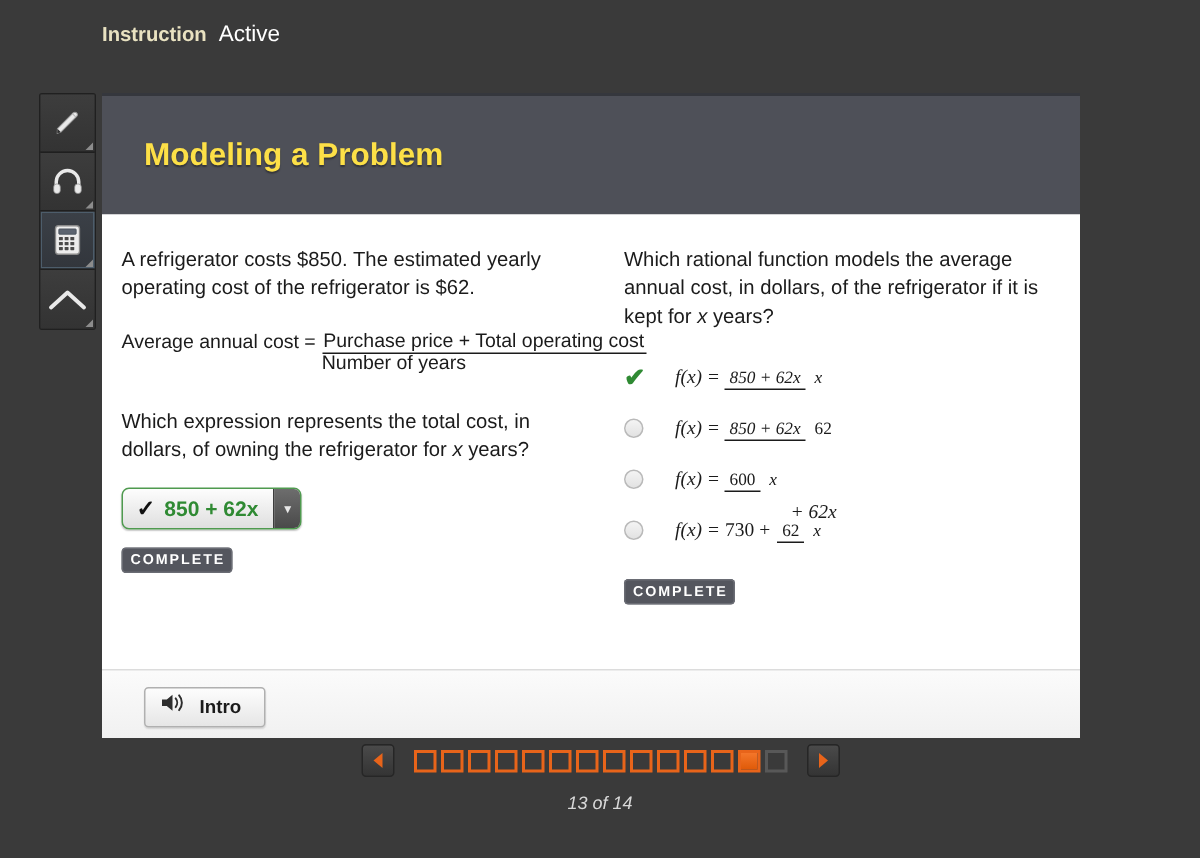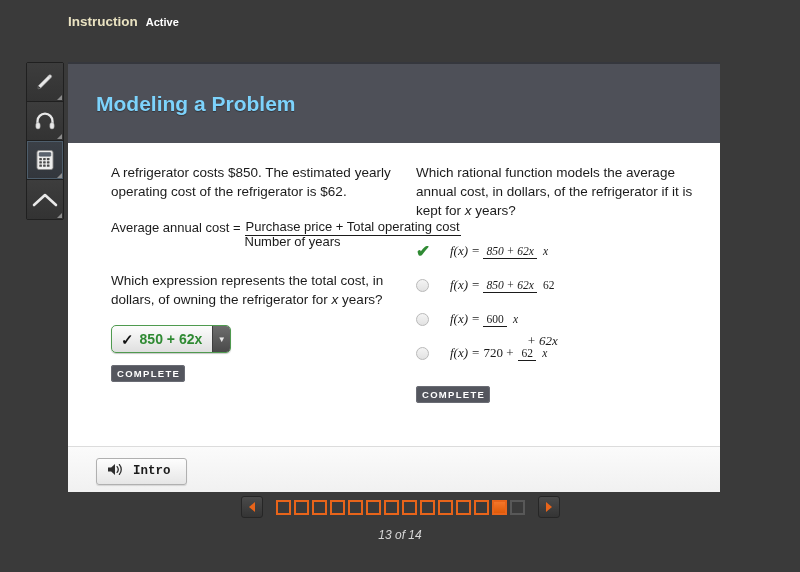--- a/index.html
+++ b/index.html
@@ -12,21 +12,21 @@
   #app { position: relative; width: 800px; height: 572px; background: #3a3a3a; }
 
   
   .title-block { position: absolute; left: 68px; top: 10px; }
   .lesson-title {
     font-size: 21px; font-weight: bold; color: #ffffff;
     letter-spacing: -0.1px; line-height: 26px;
   }
   .tabs-row { margin-top: 4px; display: flex; align-items: baseline; gap: 8px; }
   .tab-instruction { font-size: 13.5px; font-weight: bold; color: #e9e2c1; }
-  .tab-active { font-size: 11px; font-weight: bold; color: #ffffff; }
+  .tab-active { font-size: 15px; font-weight: normal; color: #ffffff; }
 
   
   .tool-rail {
     position: absolute; left: 26px; top: 62px;
     width: 36px;
     background: #2c2c2c;
     border: 1px solid #202020;
     border-radius: 2px;
   }
   .tool-btn {
@@ -58,38 +58,38 @@
     overflow: hidden;
   }
   .panel-header {
     height: 79px;
     background: #4e5058;
     display: flex; align-items: center;
     border-top: 2px solid #35373d;
   }
   .panel-header-title {
     margin-left: 28px;
-    font-size: 21px; font-weight: bold; color: #7dd3fc;
+    font-size: 21px; font-weight: bold; color: #fde047;
     text-shadow: 0 1px 1px rgba(0,0,0,0.35);
   }
   .panel-body {
     position: relative;
     height: 303px;
     background: #ffffff;
     padding: 0;
   }
   .panel-footer {
     height: 48px;
     background: linear-gradient(180deg, #fbfbfb 0%, #f0f0f0 100%);
     border-top: 1px solid #dcdcdc;
     display: flex; align-items: center;
   }
 
   
-  .col-left { position: absolute; left: 43px; top: 20px; width: 300px; }
+  .col-left { position: absolute; left: 13px; top: 20px; width: 300px; }
   .col-right { position: absolute; left: 348px; top: 20px; width: 290px; }
 
   .qtext {
     font-size: 13.5px; color: #1b1b1b; line-height: 19px;
   }
   .qtext em { font-style: italic; }
 
   
   .formula-row {
     margin-top: 18px;
@@ -173,21 +173,21 @@
   
   .intro-btn {
     margin-left: 28px;
     display: inline-flex; align-items: center; gap: 8px;
     height: 25px; padding: 0 15px 0 10px;
     background: linear-gradient(180deg, #fdfdfd 0%, #e6e6e6 100%);
     border: 1px solid #b0b0b0;
     border-radius: 3px;
     box-shadow: 0 1px 1px rgba(0,0,0,0.12);
   }
-  .intro-btn .label { font-size: 12.5px; color: #1b1b1b; font-weight: bold; font-family: Liberation Mono, monospace; }
+  .intro-btn .label { font-size: 12.5px; color: #1b1b1b; font-weight: bold; }
 
   
   .pager {
     position: absolute; left: 0; top: 496px;
     width: 800px;
     display: flex; flex-direction: column; align-items: center;
   }
   .pager-row { display: flex; align-items: center; gap: 5px; }
   .pager-nav {
     width: 20px; height: 20px;
@@ -371,21 +371,21 @@
             </span>
           </div>
 
           <div class="opt-row">
             <span class="opt-marker">
               <span class="radio"></span>
             </span>
             <span class="mathexp">
               <span class="fx">f(x)</span>
               <span class="op">=</span>
-              <span>720 +</span>
+              <span>730 +</span>
               <span class="mfrac" style="margin-left:3px;">
                 <span class="mnum">62</span>
                 <span class="mden ital">x</span>
               </span>
             </span>
           </div>
 
         </div>
 
         <div style="margin-top:4px;">

